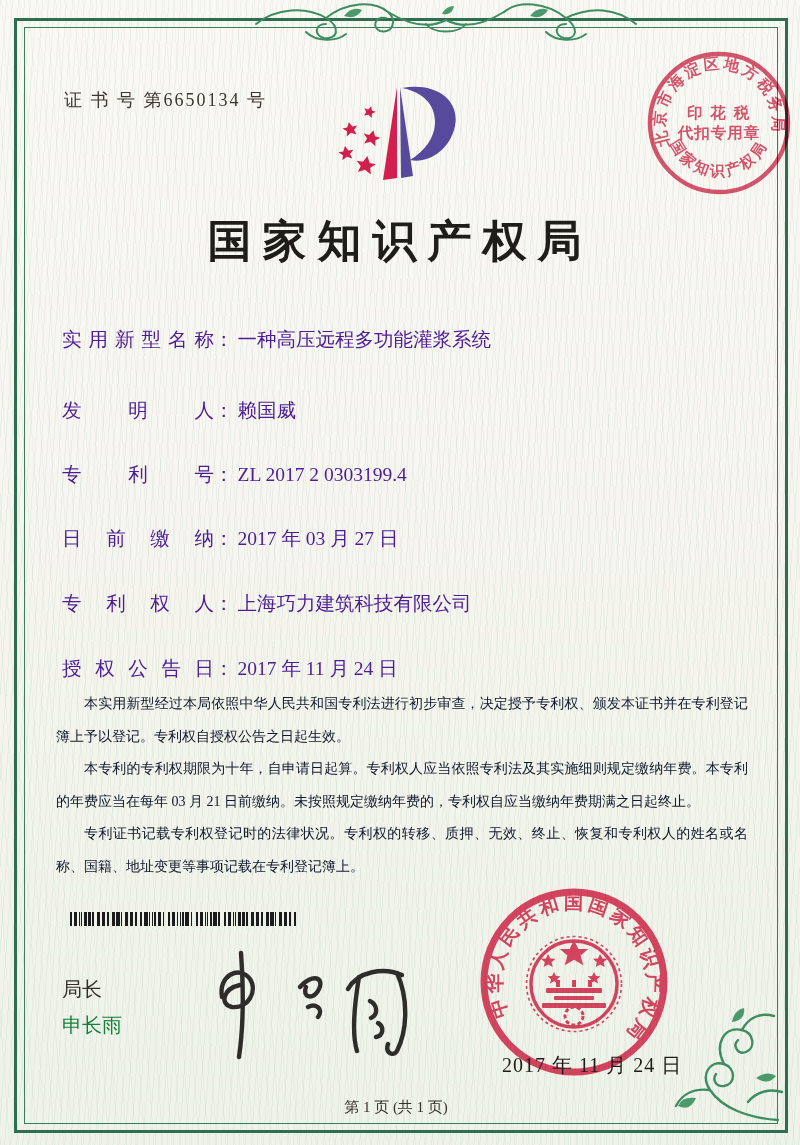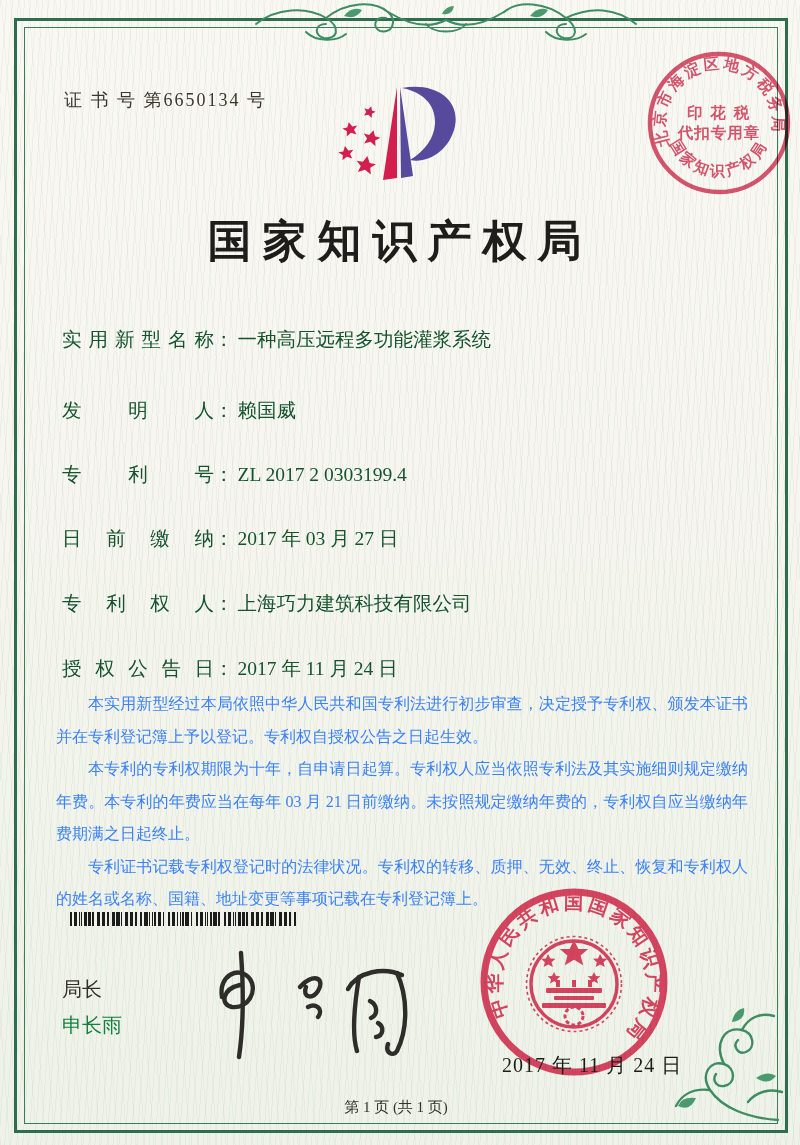--- a/index.html
+++ b/index.html
@@ -12,25 +12,25 @@
       linear-gradient(#faf8f3 0%, #f6f5ef 45%, #eef2e8 100%);
     color:#2d2a26;
   }
   .abs{position:absolute;}
   .frame-outer{left:14px;top:18px;right:12px;bottom:12px;border:3.5px solid #2e6e4e;}
   .frame-inner{left:24px;top:27px;right:22px;bottom:21px;border:1.5px solid #3c7d59;}
   .cert-no{left:64px;top:88px;font-size:18px;letter-spacing:2px;color:#3a372f;}
   .logo{left:328px;top:84px;width:140px;height:104px;}
   .title{left:0;top:212px;width:800px;text-align:center;font-size:44px;font-weight:600;
          letter-spacing:11px;color:#1f1d19;}
-  .field-row{position:absolute;left:62px;font-size:19.5px;white-space:nowrap;color:#14532d;}
+  .field-row{position:absolute;left:62px;font-size:19.5px;white-space:nowrap;color:#4c1d95;}
   .f-label{display:inline-block;width:152px;text-align:justify;text-align-last:justify;}
   .f-colon{display:inline-block;margin-right:4px;}
-  .paragraphs{left:56px;top:688px;width:692px;font-size:16px;line-height:32.5px;
-              text-align:justify;color:#3b82f6;}
+  .paragraphs{left:56px;top:688px;width:692px;font-size:14px;line-height:32.5px;
+              text-align:justify;color:#0f172a;}
   .paragraphs p{margin:0;text-indent:2em;}
   .barcode{left:70px;top:912px;width:226px;height:14px;
     background:
       repeating-linear-gradient(90deg,#1c1c1c 0 2px,rgba(0,0,0,0) 2px 4px,#1c1c1c 4px 7px,rgba(0,0,0,0) 7px 9px,#1c1c1c 9px 10px,rgba(0,0,0,0) 10px 14px),
       repeating-linear-gradient(90deg,#1c1c1c 0 1px,rgba(0,0,0,0) 1px 5px,#1c1c1c 5px 6px,rgba(0,0,0,0) 6px 11px);
   }
   .officer-title{left:62px;top:976px;font-size:20px;font-family:Liberation Mono, monospace;color:#33302b;}
   .officer-name{left:62px;top:1012px;font-size:20px;font-family:Liberation Serif, serif;color:#15803d;}
   .signature{left:196px;top:945px;width:220px;height:115px;}
   .office-seal{left:476px;top:884px;width:196px;height:196px;mix-blend-mode:multiply;opacity:.93;}

